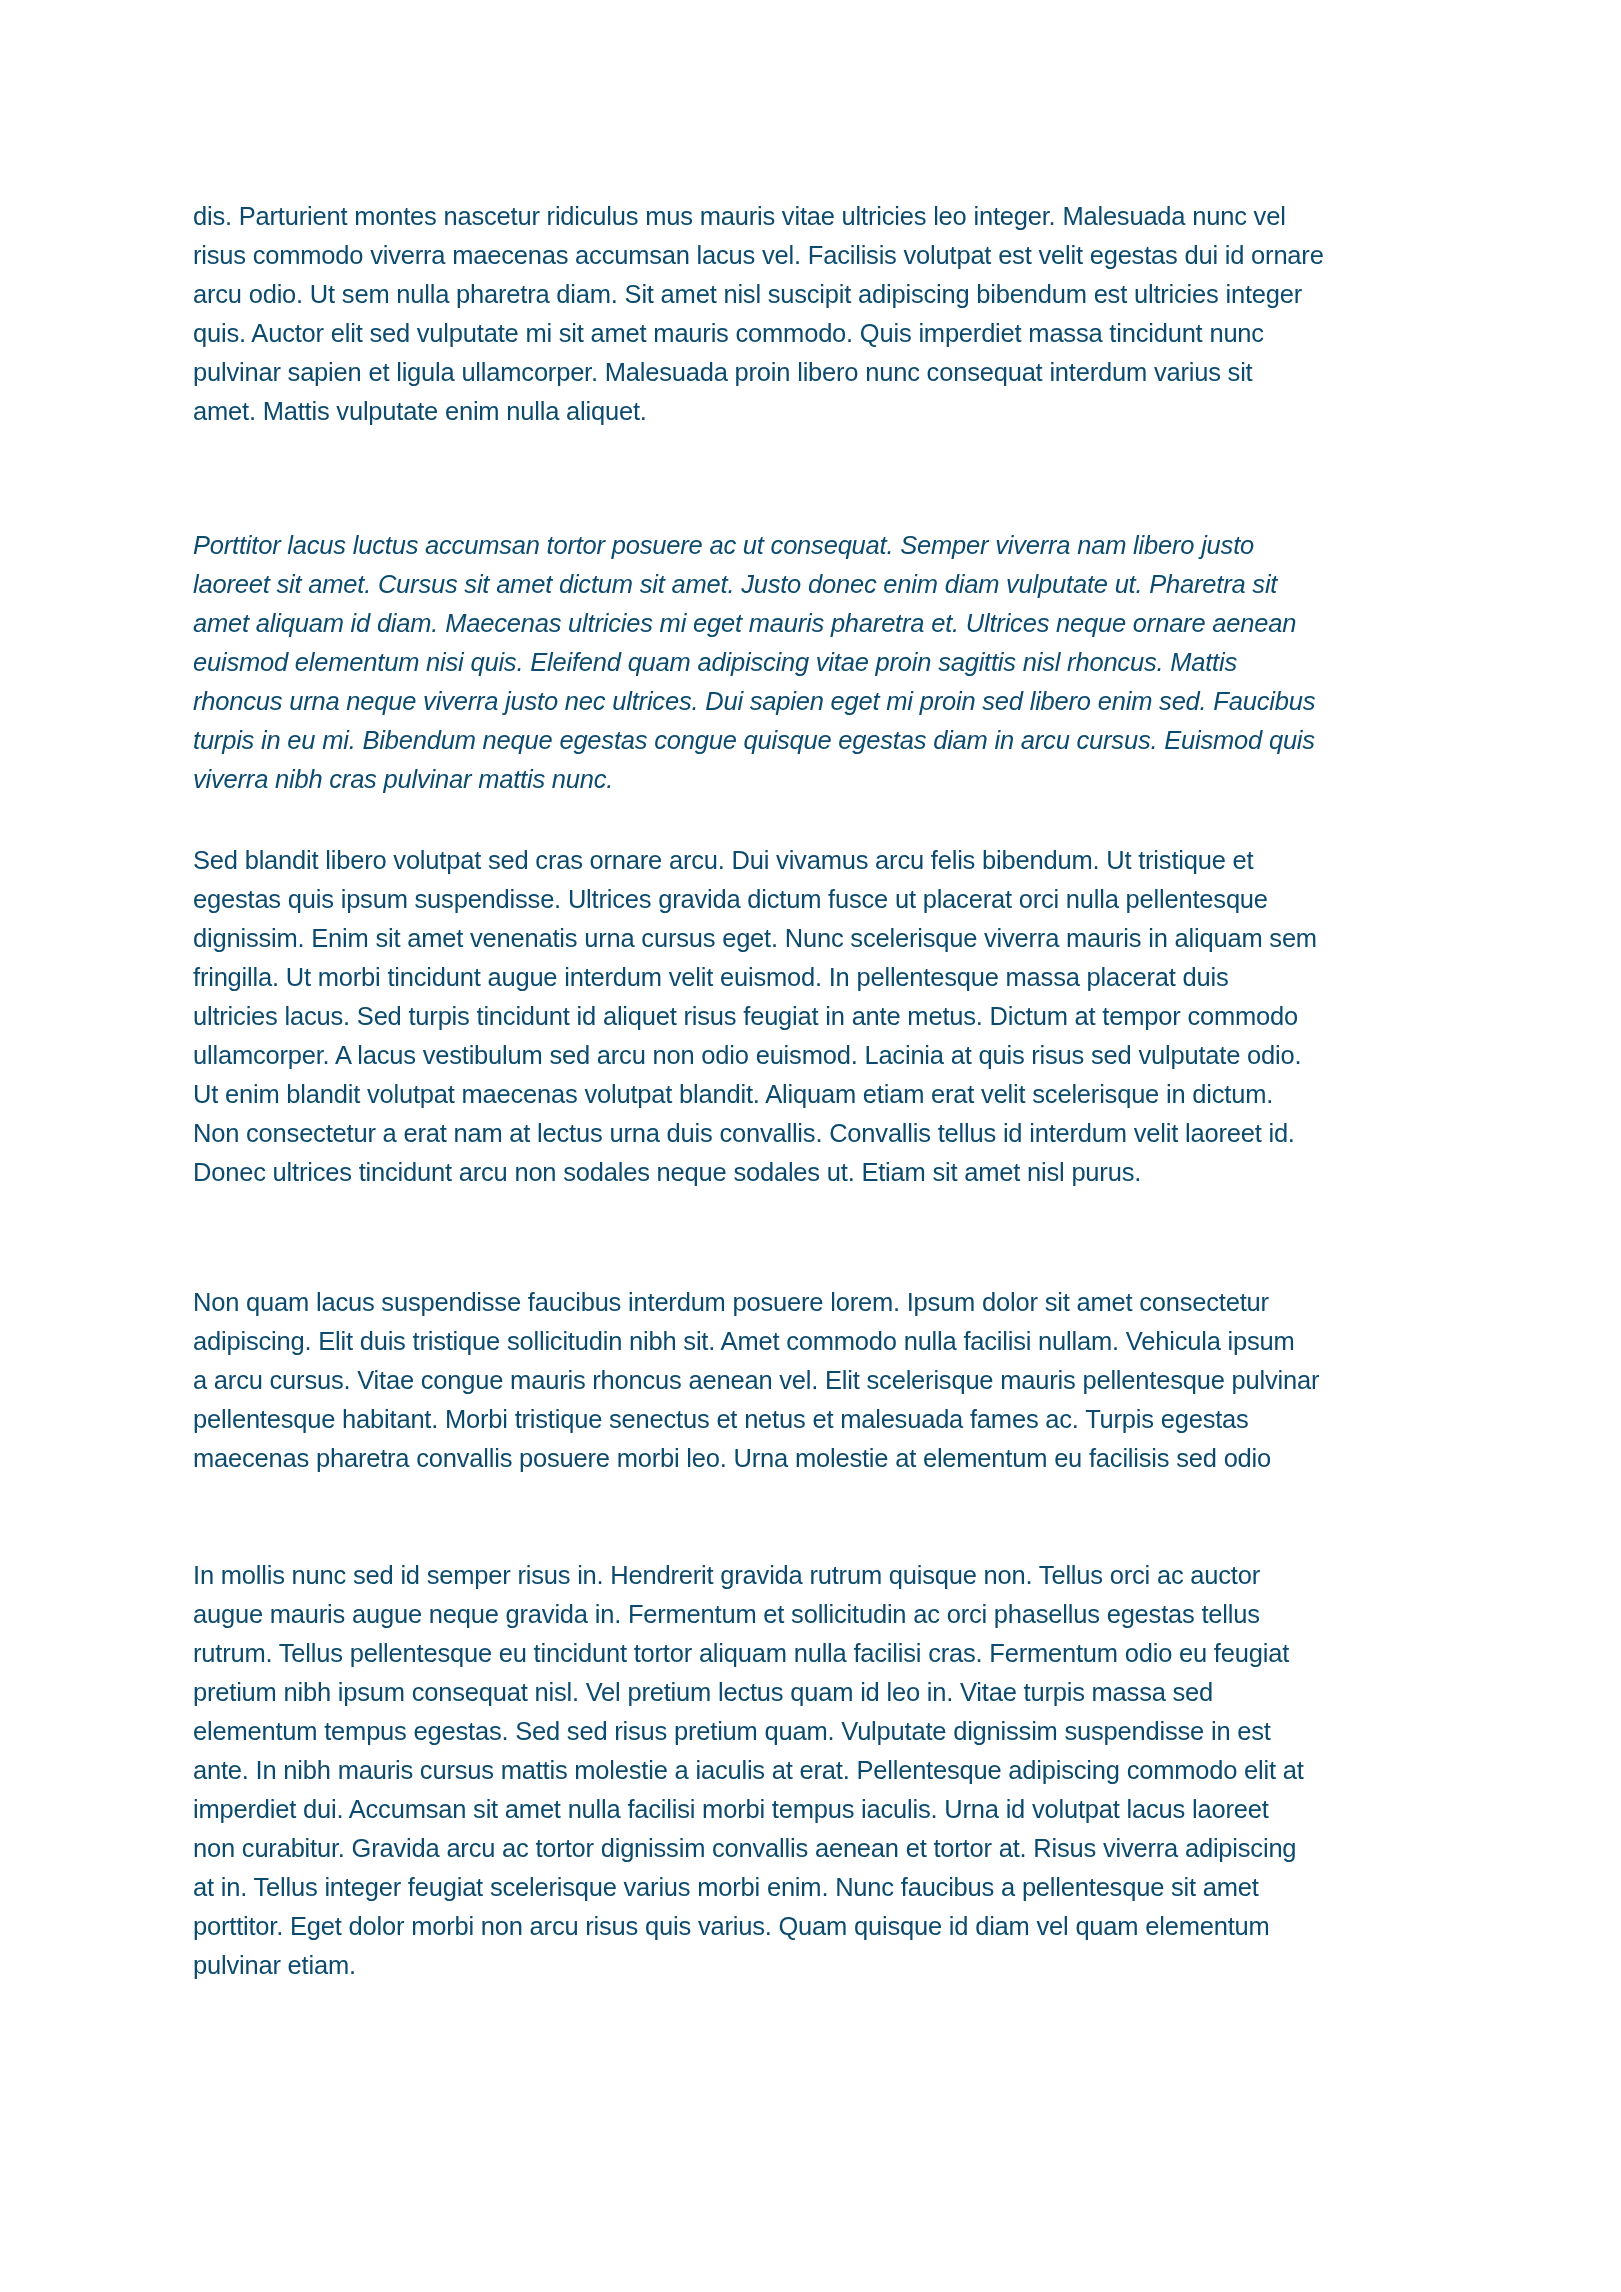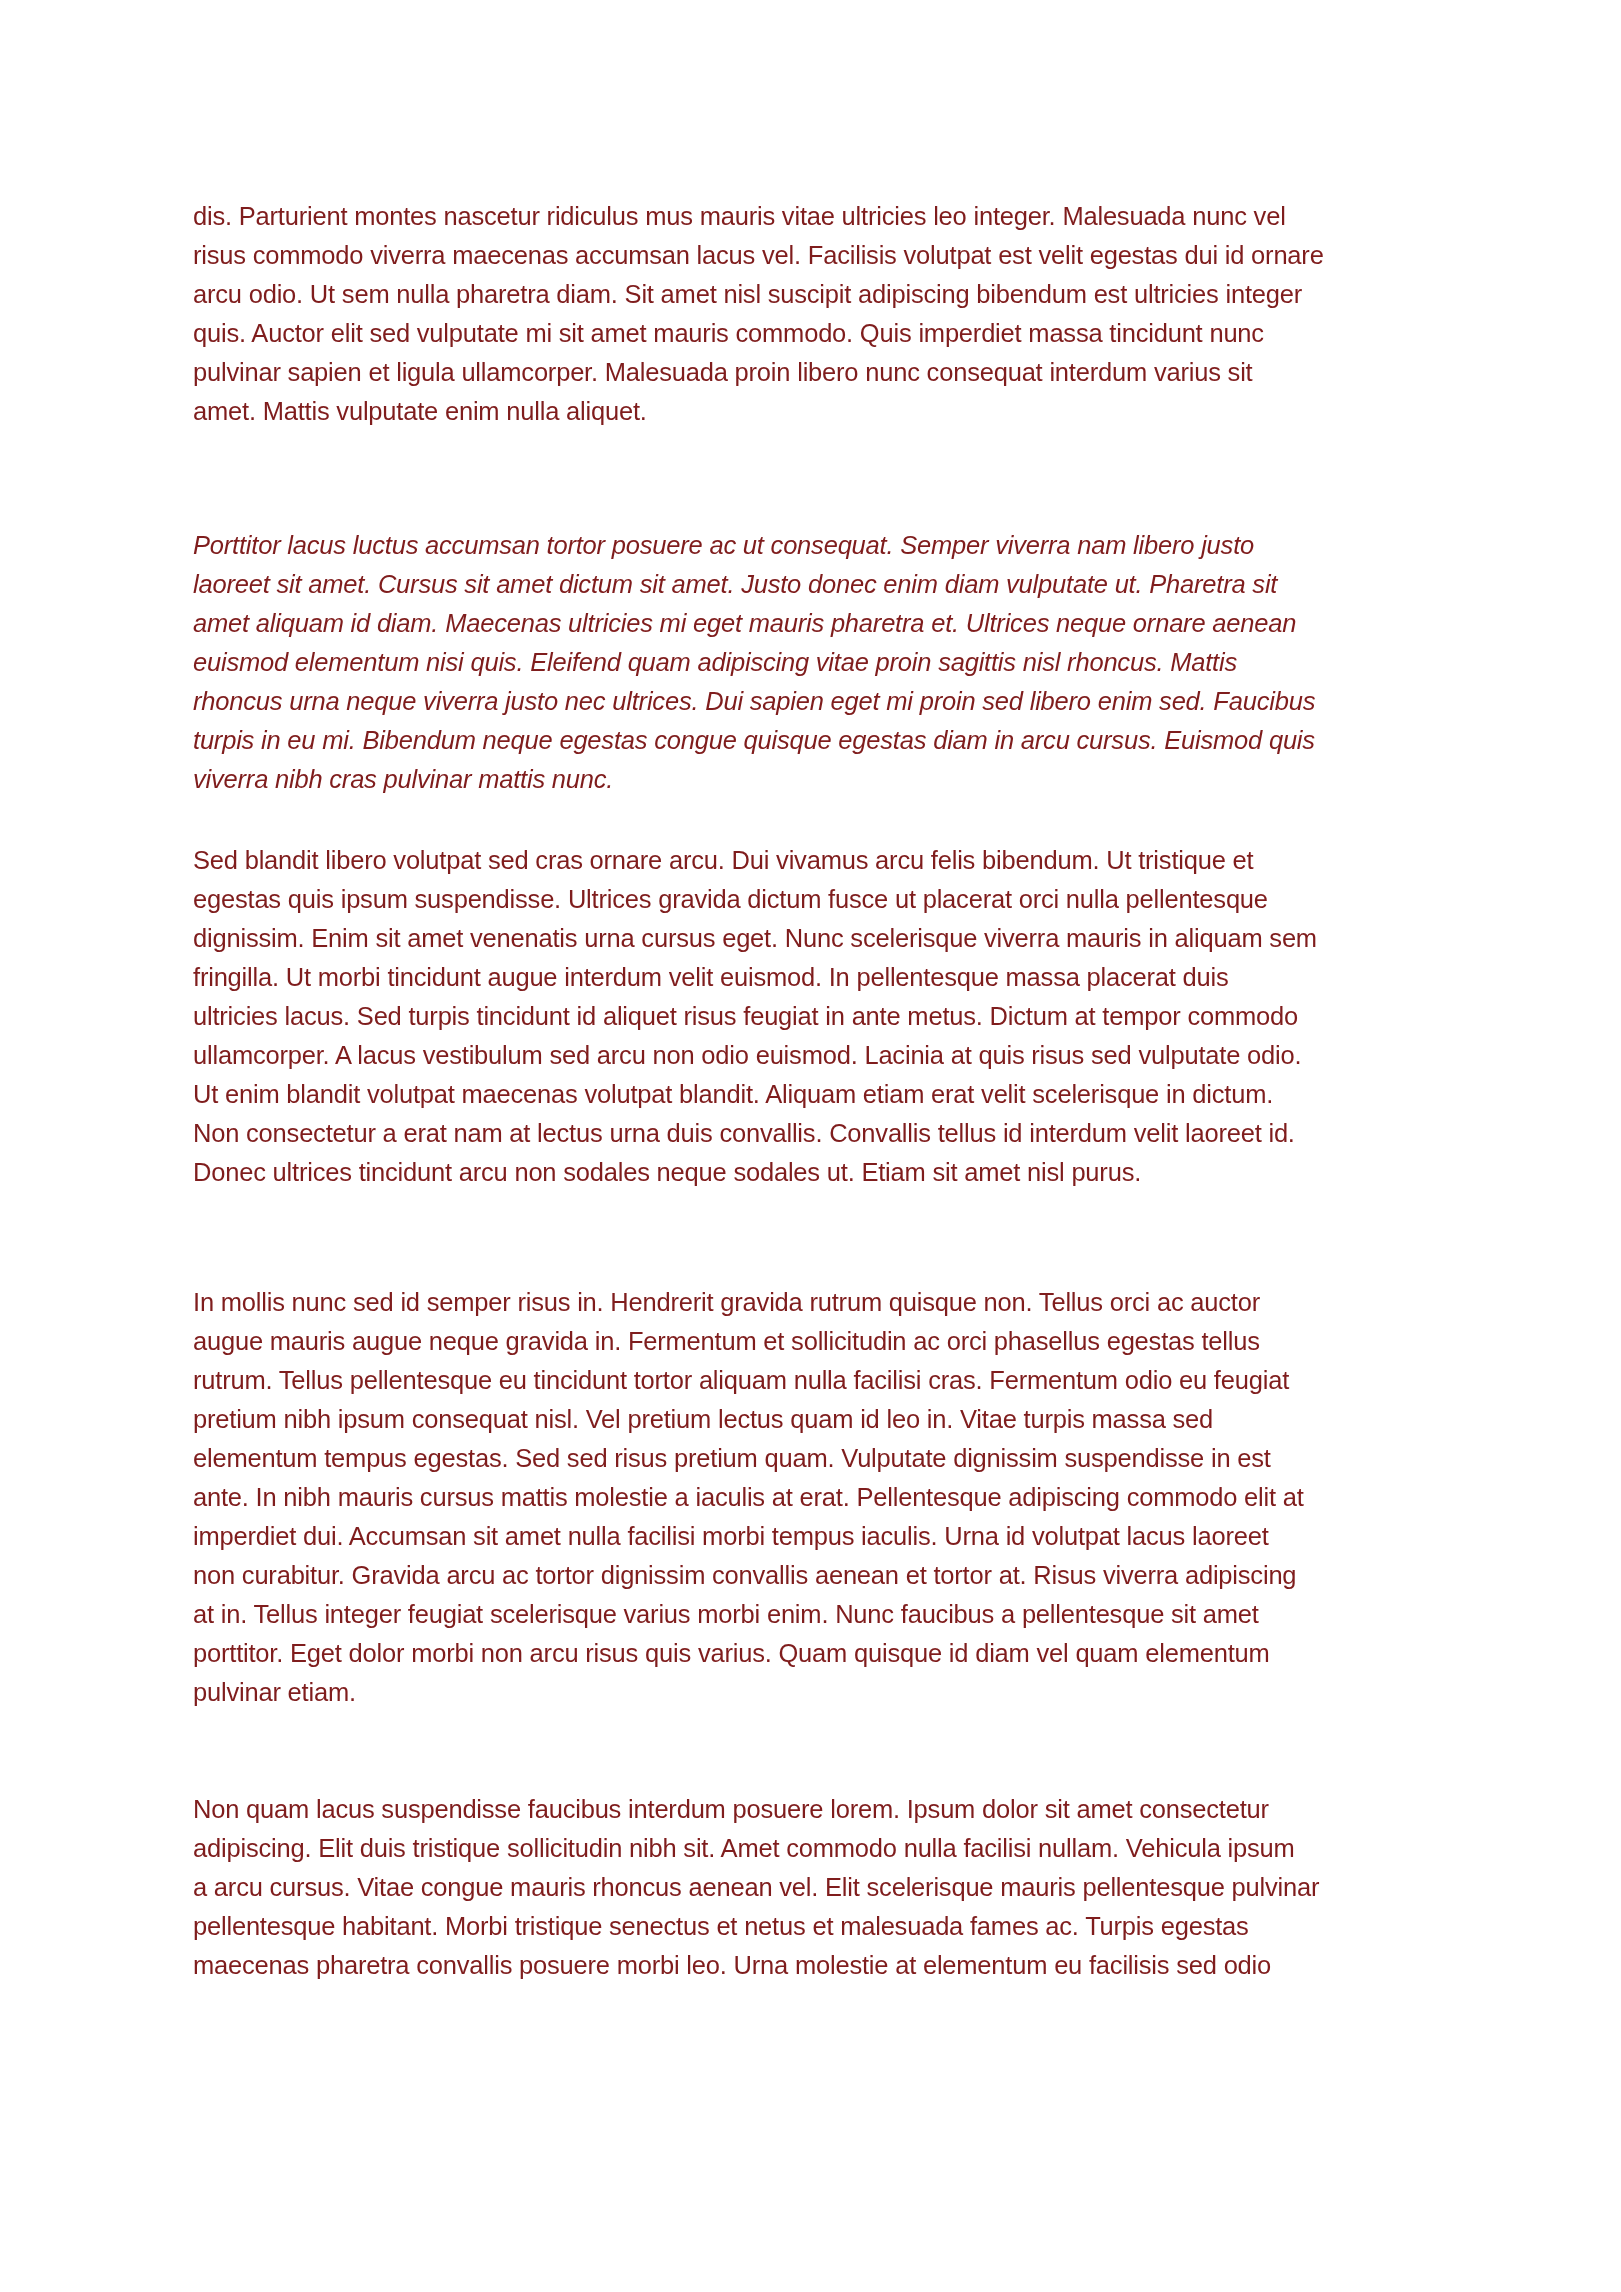--- a/index.html
+++ b/index.html
@@ -20,21 +20,21 @@
     top: 197px;
     width: 1235px;
   }
   .para {
     margin: 0;
     padding: 0;
     font-family: "Liberation Sans", "DejaVu Sans", sans-serif;
     font-size: 25.5px;
     line-height: 39px;
     letter-spacing: -0.2px;
-    color: #7f1d1d;
+    color: #0c4a6e;
     white-space: pre;
     text-align: left;
   }
   .para:nth-of-type(2) { margin-top: 95px; font-style: italic; }
   .para:nth-of-type(3) { margin-top: 42px; }
   .para:nth-of-type(4) { margin-top: 91px; }
   .para:nth-of-type(5) { margin-top: 78px; }
 </style>
 </head>
 <body>
@@ -56,31 +56,31 @@
 viverra nibh cras pulvinar mattis nunc.</p>
     <p class="para">Sed blandit libero volutpat sed cras ornare arcu. Dui vivamus arcu felis bibendum. Ut tristique et
 egestas quis ipsum suspendisse. Ultrices gravida dictum fusce ut placerat orci nulla pellentesque
 dignissim. Enim sit amet venenatis urna cursus eget. Nunc scelerisque viverra mauris in aliquam sem
 fringilla. Ut morbi tincidunt augue interdum velit euismod. In pellentesque massa placerat duis
 ultricies lacus. Sed turpis tincidunt id aliquet risus feugiat in ante metus. Dictum at tempor commodo
 ullamcorper. A lacus vestibulum sed arcu non odio euismod. Lacinia at quis risus sed vulputate odio.
 Ut enim blandit volutpat maecenas volutpat blandit. Aliquam etiam erat velit scelerisque in dictum.
 Non consectetur a erat nam at lectus urna duis convallis. Convallis tellus id interdum velit laoreet id.
 Donec ultrices tincidunt arcu non sodales neque sodales ut. Etiam sit amet nisl purus.</p>
+    <p class="para">Non quam lacus suspendisse faucibus interdum posuere lorem. Ipsum dolor sit amet consectetur
+adipiscing. Elit duis tristique sollicitudin nibh sit. Amet commodo nulla facilisi nullam. Vehicula ipsum
+a arcu cursus. Vitae congue mauris rhoncus aenean vel. Elit scelerisque mauris pellentesque pulvinar
+pellentesque habitant. Morbi tristique senectus et netus et malesuada fames ac. Turpis egestas
+maecenas pharetra convallis posuere morbi leo. Urna molestie at elementum eu facilisis sed odio</p>
     <p class="para">In mollis nunc sed id semper risus in. Hendrerit gravida rutrum quisque non. Tellus orci ac auctor
 augue mauris augue neque gravida in. Fermentum et sollicitudin ac orci phasellus egestas tellus
 rutrum. Tellus pellentesque eu tincidunt tortor aliquam nulla facilisi cras. Fermentum odio eu feugiat
 pretium nibh ipsum consequat nisl. Vel pretium lectus quam id leo in. Vitae turpis massa sed
 elementum tempus egestas. Sed sed risus pretium quam. Vulputate dignissim suspendisse in est
 ante. In nibh mauris cursus mattis molestie a iaculis at erat. Pellentesque adipiscing commodo elit at
 imperdiet dui. Accumsan sit amet nulla facilisi morbi tempus iaculis. Urna id volutpat lacus laoreet
 non curabitur. Gravida arcu ac tortor dignissim convallis aenean et tortor at. Risus viverra adipiscing
 at in. Tellus integer feugiat scelerisque varius morbi enim. Nunc faucibus a pellentesque sit amet
 porttitor. Eget dolor morbi non arcu risus quis varius. Quam quisque id diam vel quam elementum
 pulvinar etiam.</p>
-    <p class="para">Non quam lacus suspendisse faucibus interdum posuere lorem. Ipsum dolor sit amet consectetur
-adipiscing. Elit duis tristique sollicitudin nibh sit. Amet commodo nulla facilisi nullam. Vehicula ipsum
-a arcu cursus. Vitae congue mauris rhoncus aenean vel. Elit scelerisque mauris pellentesque pulvinar
-pellentesque habitant. Morbi tristique senectus et netus et malesuada fames ac. Turpis egestas
-maecenas pharetra convallis posuere morbi leo. Urna molestie at elementum eu facilisis sed odio</p>
   </div>
 </div>
 
 
 </body></html>

